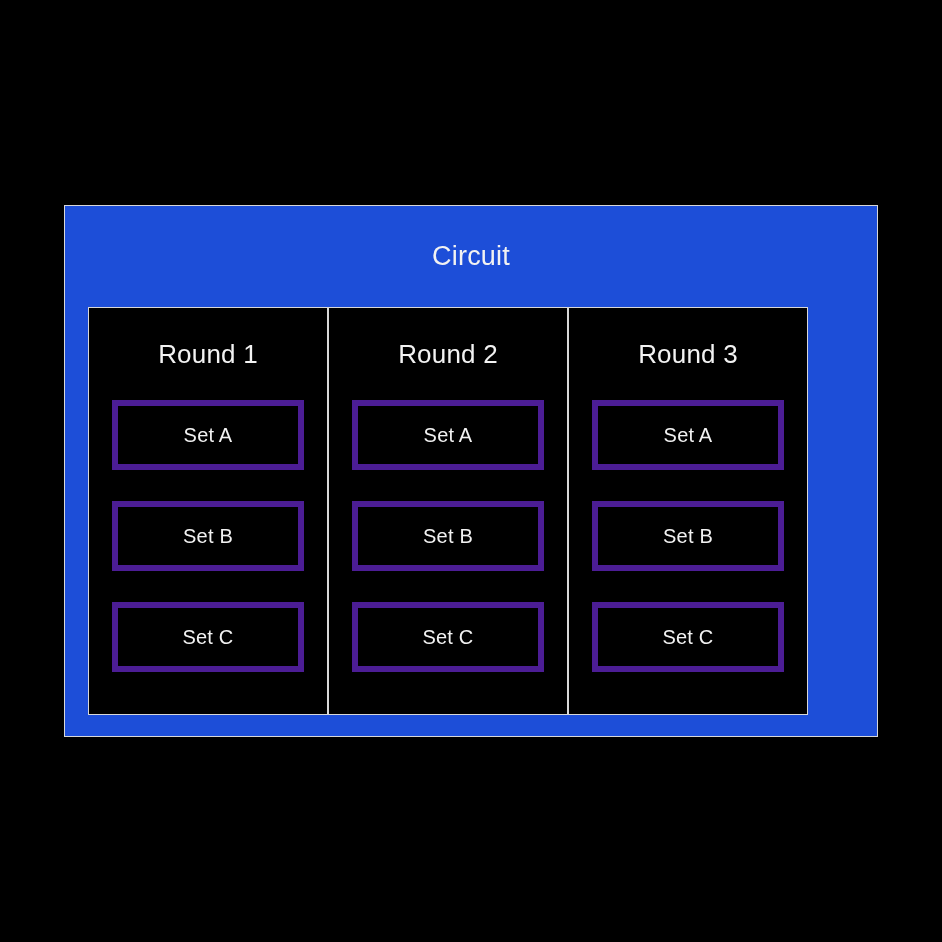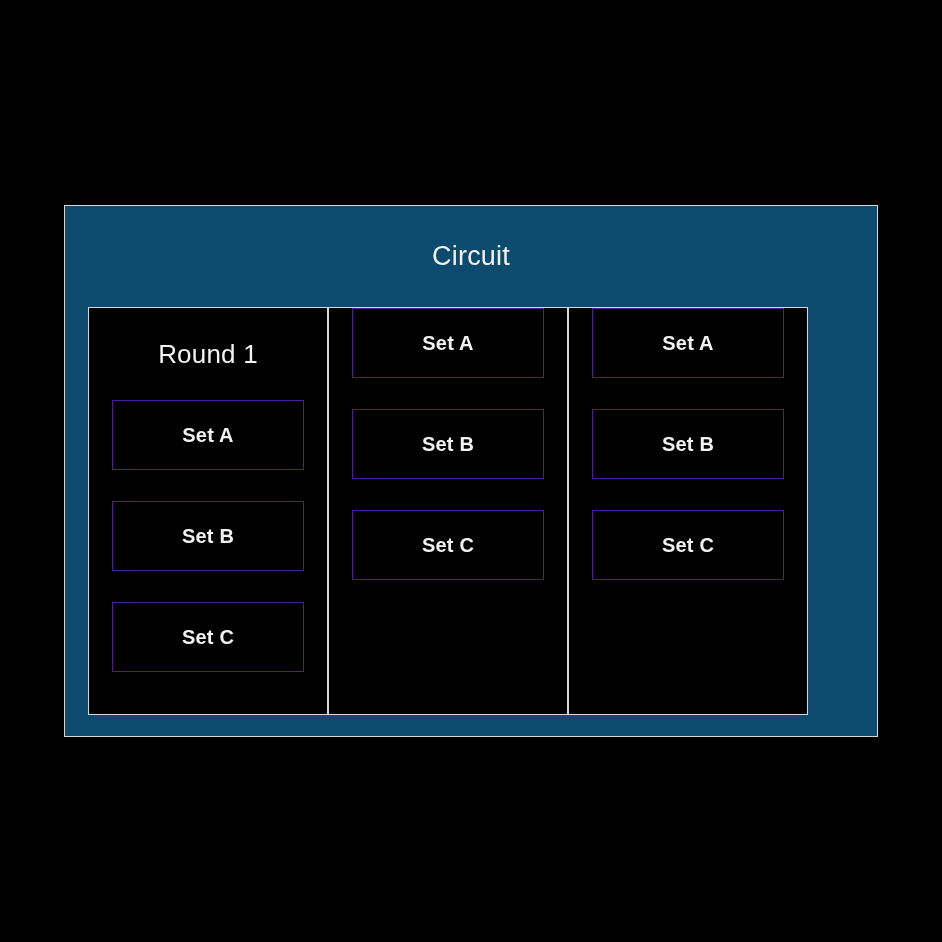--- a/index.html
+++ b/index.html
@@ -24,21 +24,21 @@
 
   
   .circuit-box {
     position: absolute;
     left: 64px;
     top: 205px;
     width: 814px;
     height: 532px;
     box-sizing: border-box;
     border: 1px solid #d8d8d8;
-    background: #0c4a6e;
+    background: #1d4ed8;
   }
 
   .circuit-title {
     position: absolute;
     left: 0;
     top: 0;
     width: 100%;
     height: 100px;
     line-height: 100px;
     text-align: center;
@@ -91,28 +91,28 @@
     display: flex;
     flex-direction: column;
     align-items: center;
     gap: 31px;
   }
 
   .set-box {
     box-sizing: border-box;
     width: 192px;
     height: 70px;
-    border: 1px solid #4c1d95;
+    border: 6px solid #4c1d95;
     background: #000000;
     display: flex;
     align-items: center;
     justify-content: center;
     color: #f2f2f2;
     font-size: 20px;
-    font-weight: 700;
+    font-weight: 400;
     letter-spacing: 0.2px;
     white-space: nowrap;
   }
 </style>
 </head>
 <body>
 
 <div id="stage">
 
   <div class="circuit-box">
@@ -124,28 +124,30 @@
       <div class="round-box">
         <div class="round-title">Round 1</div>
         <div class="sets-wrap">
           <div class="set-box">Set A</div>
           <div class="set-box">Set B</div>
           <div class="set-box">Set C</div>
         </div>
       </div>
 
       <div class="round-box">
+        <div class="round-title">Round 2</div>
         <div class="sets-wrap">
           <div class="set-box">Set A</div>
           <div class="set-box">Set B</div>
           <div class="set-box">Set C</div>
         </div>
       </div>
 
       <div class="round-box">
+        <div class="round-title">Round 3</div>
         <div class="sets-wrap">
           <div class="set-box">Set A</div>
           <div class="set-box">Set B</div>
           <div class="set-box">Set C</div>
         </div>
       </div>
 
     </div>
   </div>
 

